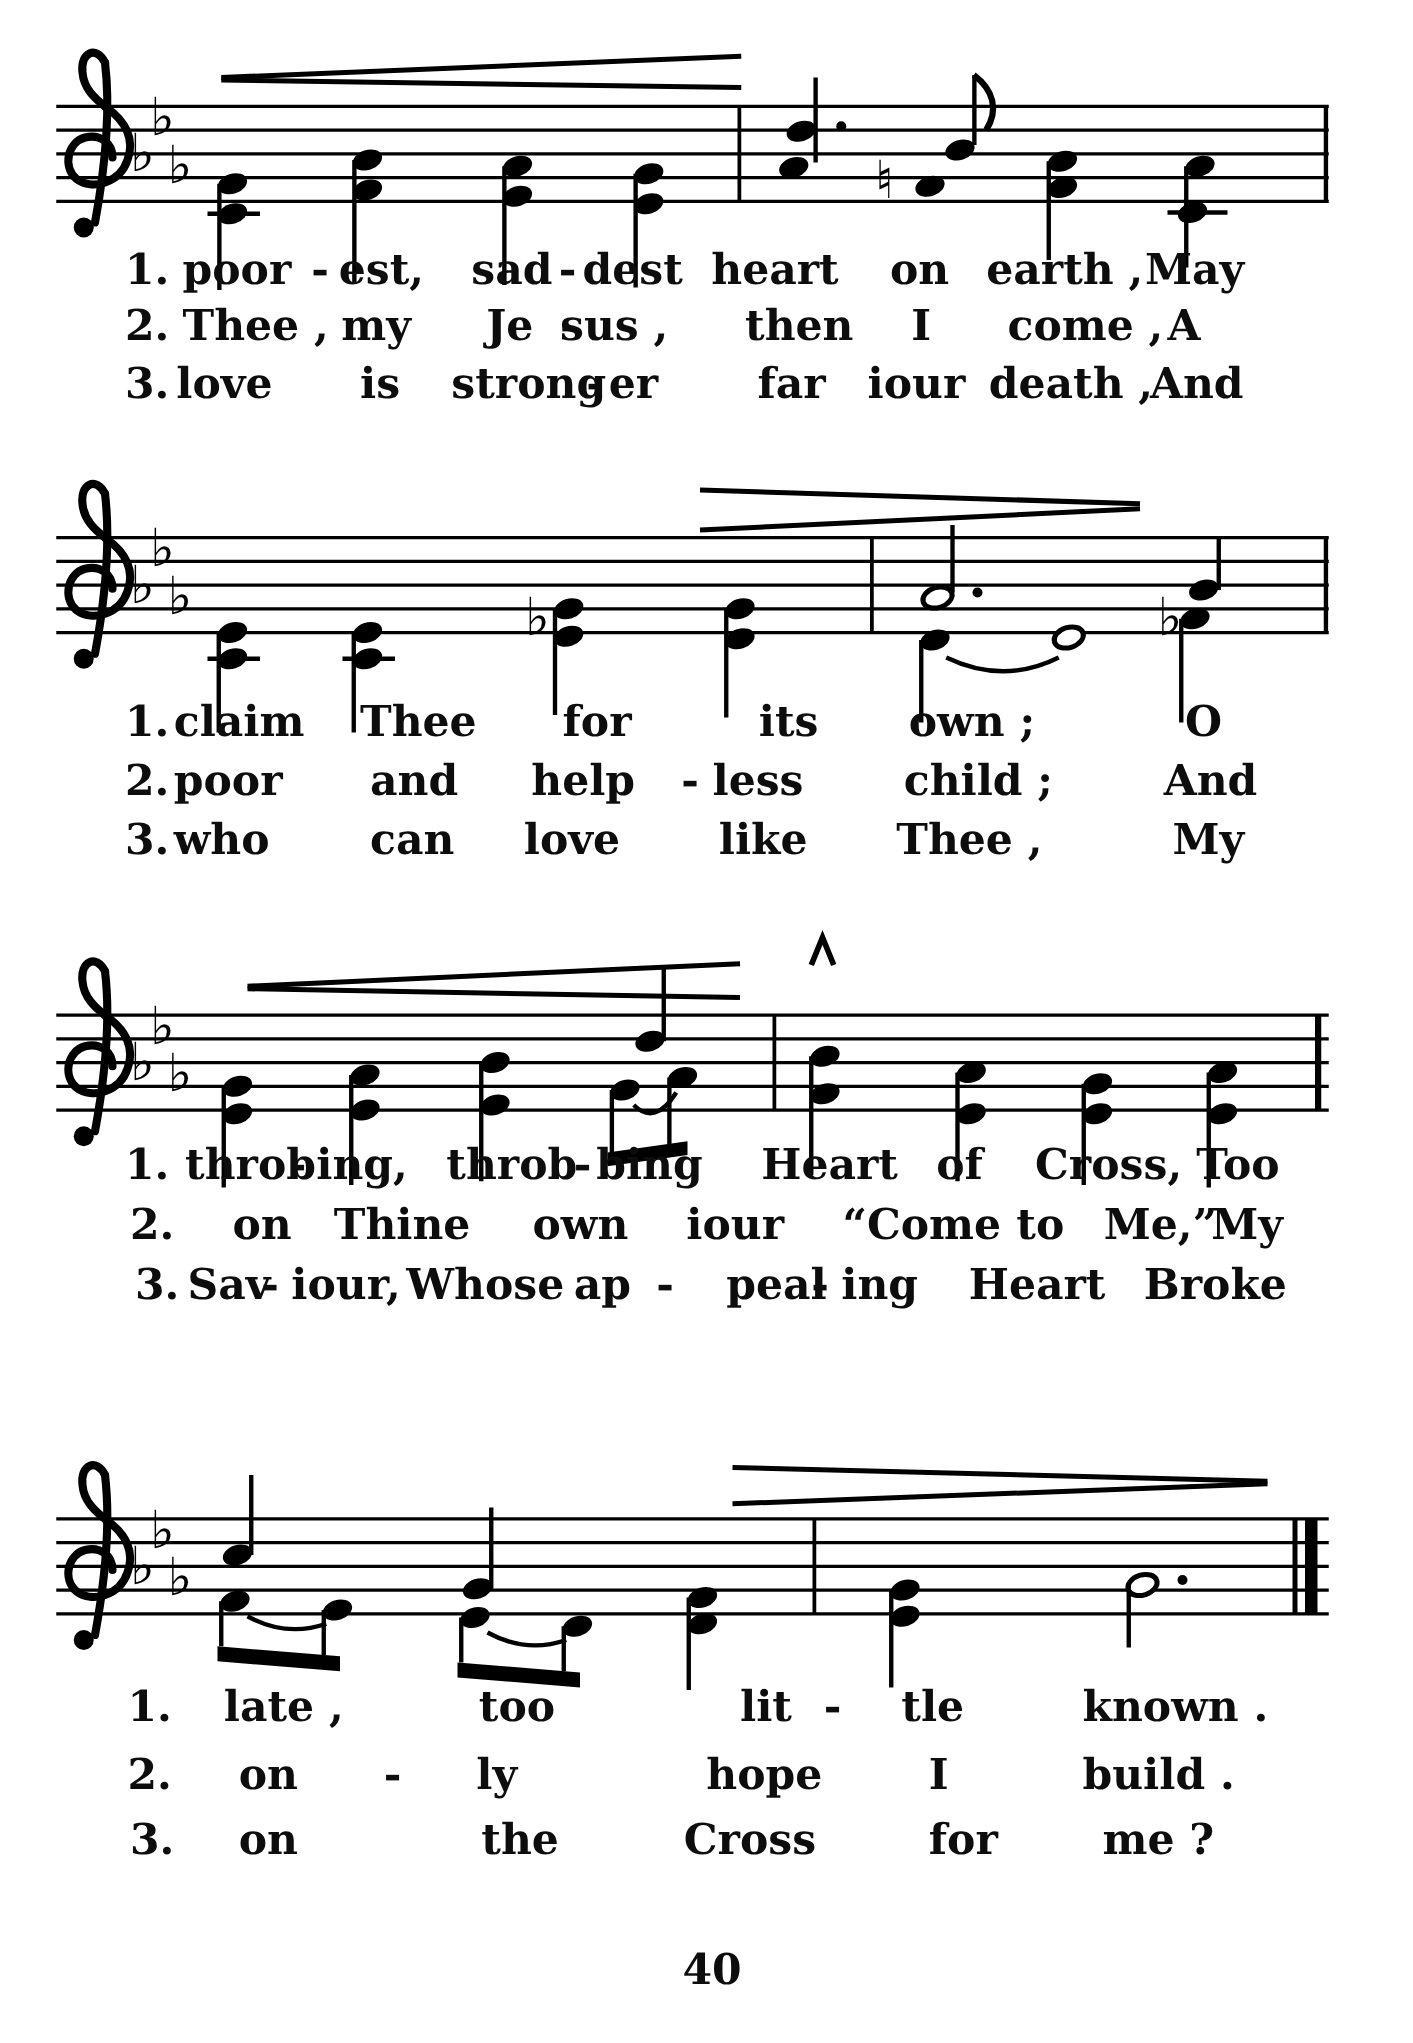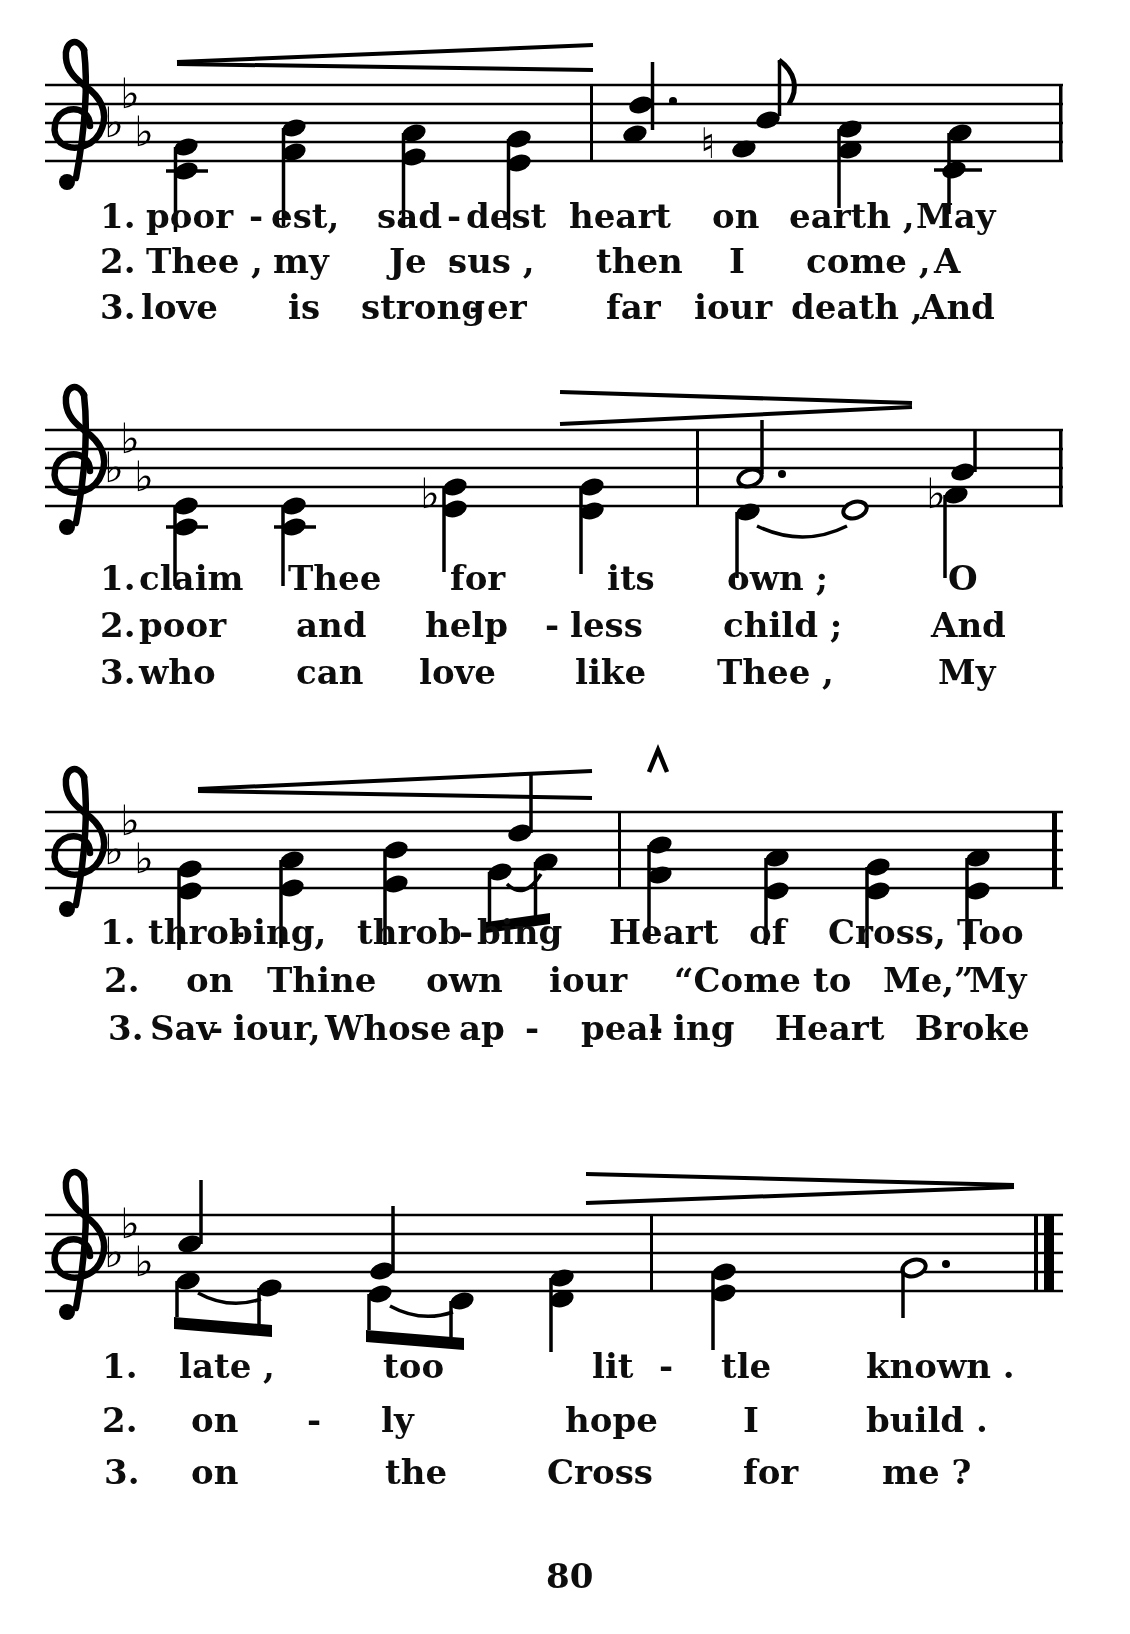--- a/index.html
+++ b/index.html
@@ -372,15 +372,15 @@
 </div>
 <div class="line" style="top:1452px">
   <span class="syl" style="left:104px">3.</span>
   <span class="syl" style="left:191px">on</span>
   <span class="syl" style="left:385px">the</span>
   <span class="syl" style="left:547px">Cross</span>
   <span class="syl" style="left:743px">for</span>
   <span class="syl" style="left:882px">me ?</span>
 </div>
 
-<div class="pagenum">80</div>
+<div class="pagenum">40</div>
 
 </div>
 
 </body></html>

